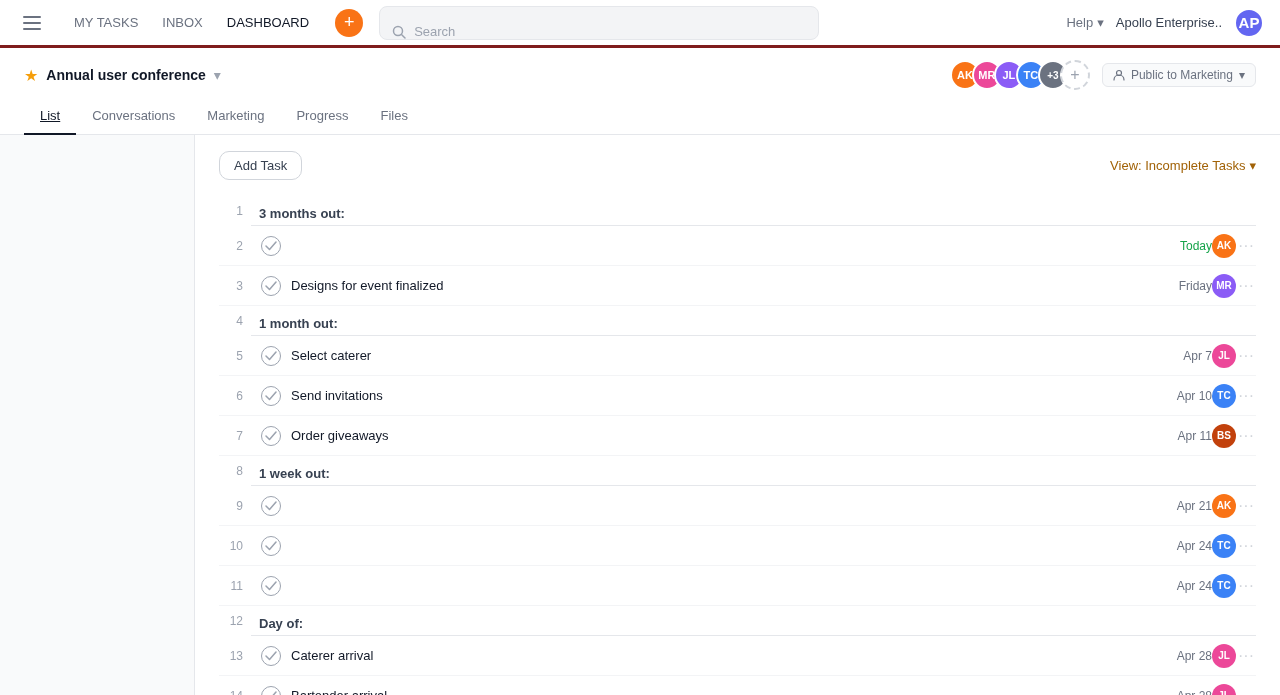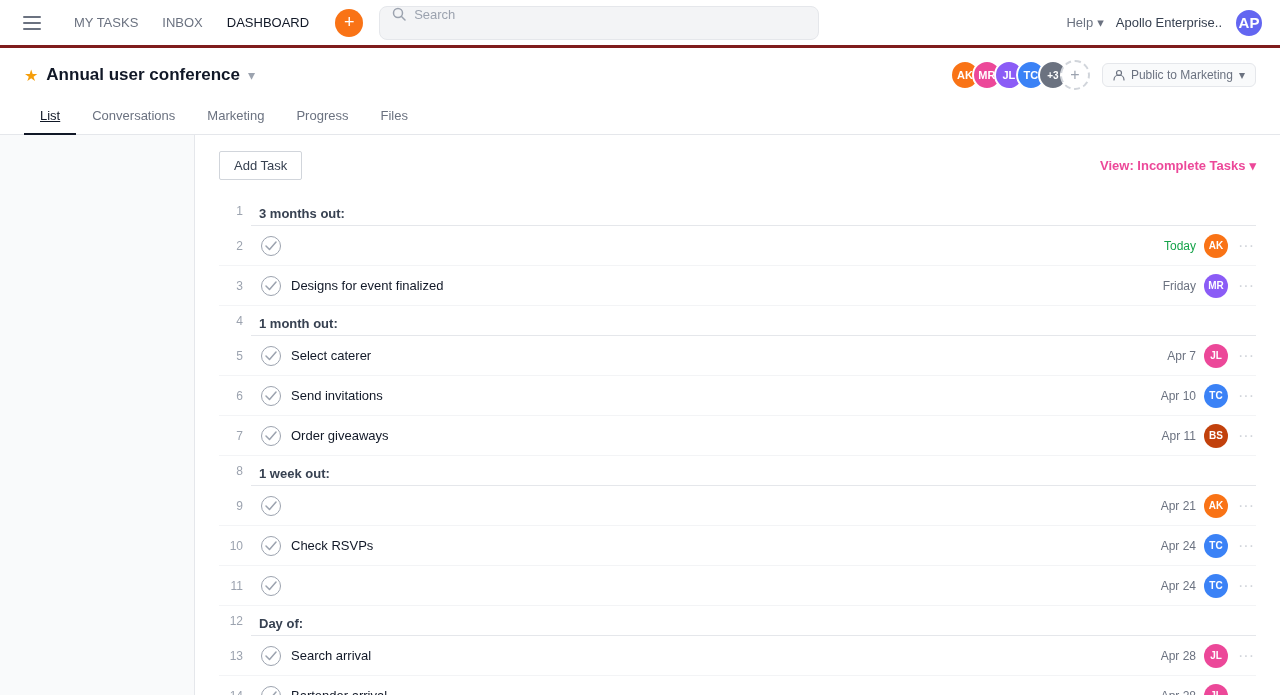--- a/index.html
+++ b/index.html
@@ -8,63 +8,63 @@
     
     .topnav {
       display: flex; align-items: center; background: #fff;
       border-bottom: 3px solid #7f1d1d; height: 48px; padding: 0 16px; gap: 16px; flex-shrink: 0; z-index: 10;
     }
     .hamburger-btn { cursor: pointer; display: flex; align-items: center; justify-content: center; width: 32px; height: 32px; border-radius: 6px; color: #6b7280; }
     .nav-links { display: flex; gap: 4px; }
     .nav-link { font-size: 13px; font-weight: 500; color: #6b7280; padding: 6px 10px; border-radius: 6px; cursor: pointer; text-decoration: none; }
     .nav-link.active { color: #111827; }
     .plus-btn { width: 28px; height: 28px; border-radius: 50%; background: #f97316; display: flex; align-items: center; justify-content: center; color: #fff; font-size: 18px; cursor: pointer; font-weight: 300; flex-shrink: 0; }
-    .search-bar { flex: 1; max-width: 440px; display: flex; align-items: flex-start; background: #f3f4f6; border: 1px solid #e5e7eb; border-radius: 8px; padding: 0 12px; height: 34px; gap: 8px; color: #9ca3af; font-size: 13px; cursor: text; }
+    .search-bar { flex: 1; max-width: 440px; display: flex; align-items: flex-end; background: #f3f4f6; border: 1px solid #e5e7eb; border-radius: 8px; padding: 0 12px; height: 34px; gap: 8px; color: #9ca3af; font-size: 13px; cursor: text; }
     .nav-right { display: flex; align-items: center; gap: 12px; margin-left: auto; }
     .help-btn { font-size: 13px; color: #6b7280; cursor: pointer; display: flex; align-items: center; gap: 4px; }
     .company-btn { font-size: 13px; color: #374151; cursor: pointer; }
     .avatar-group { display: flex; align-items: center; }
     .avatar-item { width: 30px; height: 30px; border-radius: 50%; border: 2px solid #fff; margin-left: -8px; display: flex; align-items: center; justify-content: center; font-size: 11px; font-weight: 600; color: #fff; flex-shrink: 0; }
     .avatar-item:first-child { margin-left: 0; }
     .avatar-count { background: #6b7280; font-size: 10px; }
     .add-member-btn { width: 30px; height: 30px; border-radius: 50%; border: 2px dashed #d1d5db; margin-left: -8px; display: flex; align-items: center; justify-content: center; color: #9ca3af; cursor: pointer; font-size: 16px; background: #fff; flex-shrink: 0; }
 
     
     .project-header {
       background: #fff; border-bottom: 1px solid #e5e7eb; padding: 0 24px; flex-shrink: 0;
     }
     .project-title-row { display: flex; align-items: center; padding: 12px 0 8px; gap: 8px; }
     .star-icon { color: #f59e0b; font-size: 16px; }
-    .project-title { font-size: 17px; font-weight: 700; color: #111827; }
+    .project-title { font-size: 14px; font-weight: 700; color: #111827; }
     .caret-icon { color: #9ca3af; font-size: 14px; cursor: pointer; }
     .header-right { margin-left: auto; display: flex; align-items: center; gap: 12px; }
     .member-avatars { display: flex; align-items: center; }
     .privacy-badge { display: flex; align-items: center; gap: 6px; background: #f9fafb; border: 1px solid #e5e7eb; border-radius: 6px; padding: 4px 10px; font-size: 12px; color: #6b7280; cursor: pointer; }
     .project-tabs { display: flex; gap: 0; border-top: none; }
     .tab { padding: 10px 16px; font-size: 13px; color: #6b7280; cursor: pointer; border-bottom: 2px solid transparent; margin-bottom: -1px; }
     .tab.active { color: #111827; border-bottom: 2px solid #111827; font-weight: 500; text-decoration: underline; }
 
     
     .main-layout { display: flex; flex: 1; overflow: hidden; }
     .sidebar { width: 195px; background: #f9fafb; border-right: 1px solid #e5e7eb; flex-shrink: 0; }
     .content-area { flex: 1; background: #fff; overflow-y: auto; padding: 16px 24px; }
 
     
     .toolbar { display: flex; align-items: center; margin-bottom: 16px; }
-    .add-task-btn { background: #fff; border: 1px solid #d1d5db; color: #374151; font-size: 13px; padding: 6px 14px; border-radius: 2px; cursor: pointer; font-weight: 500; }
-    .view-filter { margin-left: auto; font-size: 13px; color: #ec4899; cursor: pointer; display: flex; align-items: center; gap: 4px; font-weight: bold; }
+    .add-task-btn { background: #fff; border: 1px solid #d1d5db; color: #374151; font-size: 13px; padding: 6px 14px; border-radius: 10px; cursor: pointer; font-weight: 500; }
+    .view-filter { margin-left: auto; font-size: 13px; color: #a16207; cursor: pointer; display: flex; align-items: center; gap: 4px; }
 
     
     .section-row { display: flex; align-items: center; }
     .row-num { width: 32px; text-align: right; font-size: 12px; color: #9ca3af; flex-shrink: 0; padding-right: 8px; }
     .section-header { font-size: 13px; font-weight: 700; color: #374151; padding: 10px 0 4px 8px; border-bottom: 1px solid #e5e7eb; flex: 1; }
     .task-row { display: flex; align-items: center; border-bottom: 1px solid #f3f4f6; min-height: 40px; cursor: pointer; }
     .task-check { width: 20px; height: 20px; border-radius: 50%; border: 1.5px solid #9ca3af; display: flex; align-items: center; justify-content: center; flex-shrink: 0; margin: 0 10px; color: #9ca3af; font-size: 11px; }
     .task-name { font-size: 13px; color: #111827; flex: 1; }
-    .task-meta { display: flex; align-items: center; gap: 8px; margin-left: auto; }
+    .task-meta { display: flex; align-items: center; gap: 0; margin-left: auto; }
     .task-date { font-size: 12px; color: #6b7280; }
     .task-date.today { color: #16a34a; }
     .task-avatar { width: 24px; height: 24px; border-radius: 50%; display: flex; align-items: center; justify-content: center; font-size: 10px; font-weight: 600; color: #fff; flex-shrink: 0; }
     .task-more { color: #d1d5db; font-size: 16px; width: 20px; text-align: center; cursor: pointer; }
   </style>
 </head>
 <body>
 
 <div class="topnav">
   <div class="hamburger-btn">
@@ -237,21 +237,20 @@
         <div class="task-more">···</div>
       </div>
     </div>
         <div class="task-row">
       <div class="row-num">10</div>
       <div class="task-check">
         <svg width="12" height="10" viewBox="0 0 12 10" fill="none">
           <path d="M1 5l3.5 3.5L11 1" stroke="#9ca3af" stroke-width="1.5" stroke-linecap="round" stroke-linejoin="round"></path>
         </svg>
       </div>
-      <div class="task-name">Check RSVPs</div>
       <div class="task-meta">
         <span class="task-date ">Apr 24</span>
         <div class="task-avatar" style="background:#3b82f6;">TC</div>
         <div class="task-more">···</div>
       </div>
     </div>
         <div class="task-row">
       <div class="row-num">11</div>
       <div class="task-check">
         <svg width="12" height="10" viewBox="0 0 12 10" fill="none">
@@ -268,21 +267,21 @@
     <div class="row-num">12</div>
     <div class="section-header">Day of:</div>
   </div>
         <div class="task-row">
       <div class="row-num">13</div>
       <div class="task-check">
         <svg width="12" height="10" viewBox="0 0 12 10" fill="none">
           <path d="M1 5l3.5 3.5L11 1" stroke="#9ca3af" stroke-width="1.5" stroke-linecap="round" stroke-linejoin="round"></path>
         </svg>
       </div>
-      <div class="task-name">Search arrival</div>
+      <div class="task-name">Caterer arrival</div>
       <div class="task-meta">
         <span class="task-date ">Apr 28</span>
         <div class="task-avatar" style="background:#ec4899;">JL</div>
         <div class="task-more">···</div>
       </div>
     </div>
         <div class="task-row">
       <div class="row-num">14</div>
       <div class="task-check">
         <svg width="12" height="10" viewBox="0 0 12 10" fill="none">

